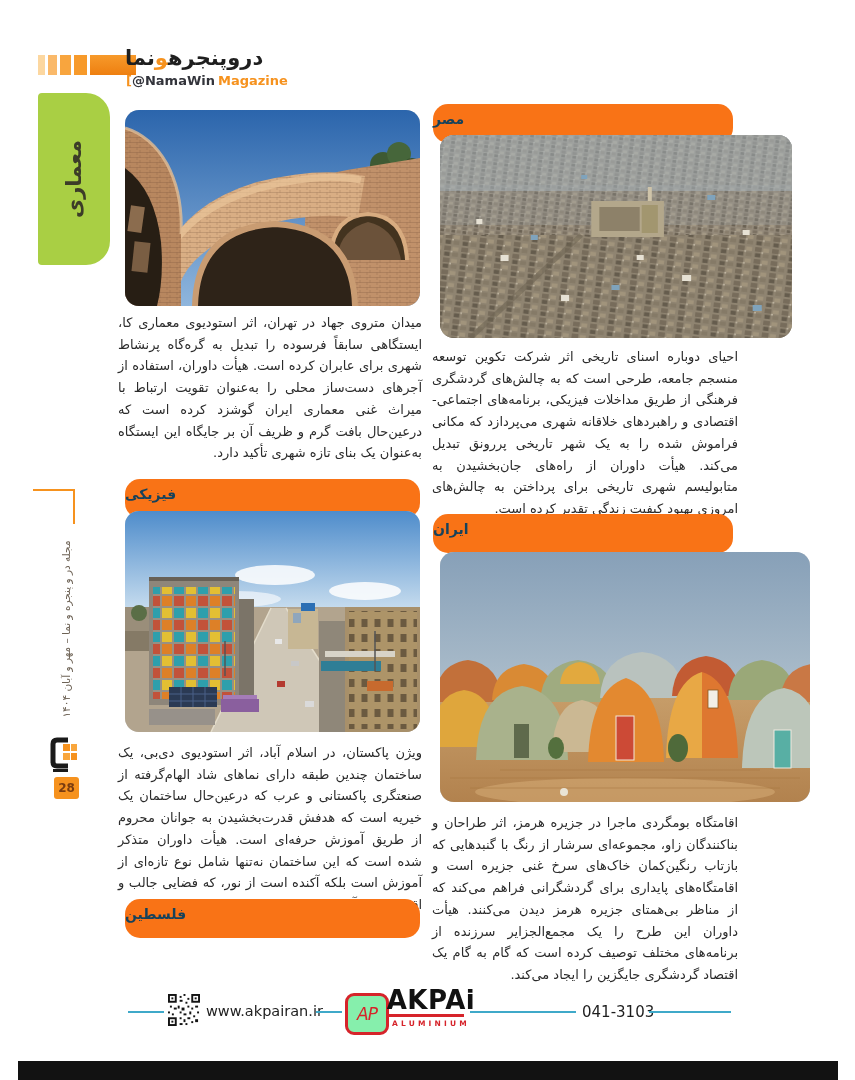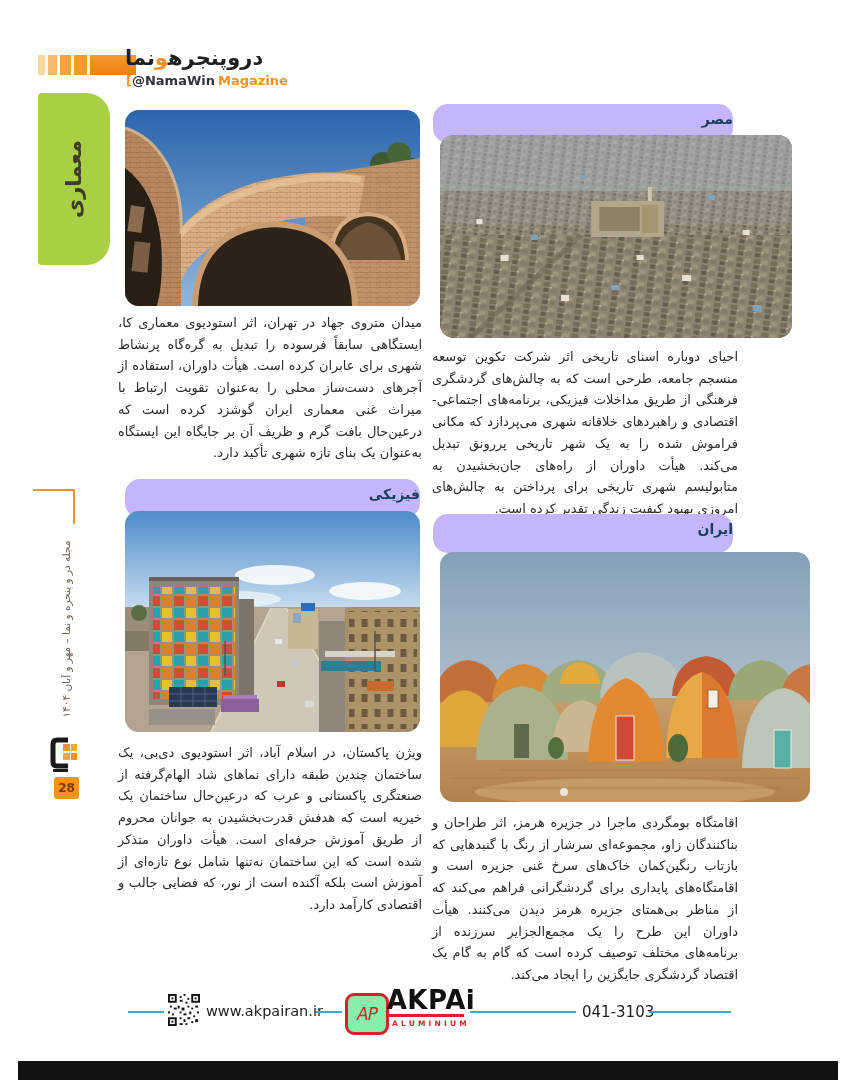--- a/index.html
+++ b/index.html
@@ -28,22 +28,22 @@
   .vtext{position:absolute;left:50%;top:50%;transform:translate(-50%,-50%) rotate(-90deg);
          white-space:nowrap;}
   .tab .vtext{font-size:21px;font-weight:bold;color:#3C3C28;}
   
   .rail-line{background:#F6921E;}
   .rail-text{left:48px;top:522px;width:36px;height:214px;}
   .rail-text .vtext{font-size:10.5px;color:#6E6356;letter-spacing:0.3px;}
   .pageno{left:54px;top:777px;width:25px;height:22px;background:#F6921E;border-radius:3px;
           color:#7A3C10;font-weight:bold;font-size:12px;display:flex;align-items:center;justify-content:center;}
   
-  .label-pill{height:39px;line-height:30px;background:#c4b5fd;border-radius:15px;
-              color:#16425B;font-weight:bold;font-size:14px;text-align:right;direction:rtl;}
+  .label-pill{height:39px;line-height:30px;background:#f97316;border-radius:15px;
+              color:#16425B;font-weight:bold;font-size:14px;text-align:left;direction:rtl;}
   .photo{border-radius:14px;overflow:hidden;background:#ccc;}
   .photo svg{display:block;}
   .para{direction:rtl;text-align:justify;font-size:13px;line-height:21.7px;color:#2B2B2B;}
   
   .fline{top:1011px;height:2px;background:#3FA9C9;}
   .site{left:206px;top:1003px;font-size:14.5px;color:#222;}
   .apbox{left:345px;top:993px;width:38px;height:36px;border:3px solid #D6232A;border-radius:9px;
          background:#86efac;display:flex;align-items:center;justify-content:center;
          color:#D6232A;font-weight:normal;font-style:italic;font-size:17px;letter-spacing:-1px;}
   .brand{left:386px;top:987px;width:90px;text-align:center;}
@@ -291,20 +291,21 @@
       <rect x="150" y="128" width="7" height="5" fill="#E8E8E8"></rect>
       <rect x="166" y="150" width="8" height="5" fill="#C8C8C8"></rect>
       <rect x="152" y="170" width="8" height="6" fill="#B43A30"></rect>
       <rect x="180" y="190" width="9" height="6" fill="#DADADA"></rect>
       <path d="M250,120 V160" stroke="#555" stroke-width="1.5"></path>
       <path d="M100,130 V165" stroke="#555" stroke-width="1.5"></path>
     </svg>
   </div>
   <div class="abs para" style="left:118px;top:742px;width:304px;">ویژن پاکستان، در اسلام آباد، اثر استودیوی دی‌بی، یک ساختمان چندین طبقه دارای نماهای شاد الهام‌گرفته از صنعتگری پاکستانی و عرب که درعین‌حال ساختمان یک خیریه است که هدفش قدرت‌بخشیدن به جوانان محروم از طریق آموزش حرفه‌ای است. هیأت داوران متذکر شده است که این ساختمان نه‌تنها شامل نوع تازه‌ای از آموزش است بلکه آکنده است از نور، که فضایی جالب و اقتصادی کارآمد دارد.</div>
 
+  <div class="abs label-pill" style="left:125px;top:899px;width:295px;">فلسطین</div>
 
   <div class="abs fline" style="left:128px;width:36px;"></div>
   <div class="abs" style="left:168px;top:994px;width:32px;height:32px;">
     <svg width="32" height="32" viewBox="0 0 33 33">
       <rect width="33" height="33" fill="#fff"></rect>
       <g fill="#141414">
         <rect x="0" y="0" width="9" height="9"></rect>
           <rect x="24" y="0" width="9" height="9"></rect>
           <rect x="0" y="24" width="9" height="9"></rect>
       </g>

